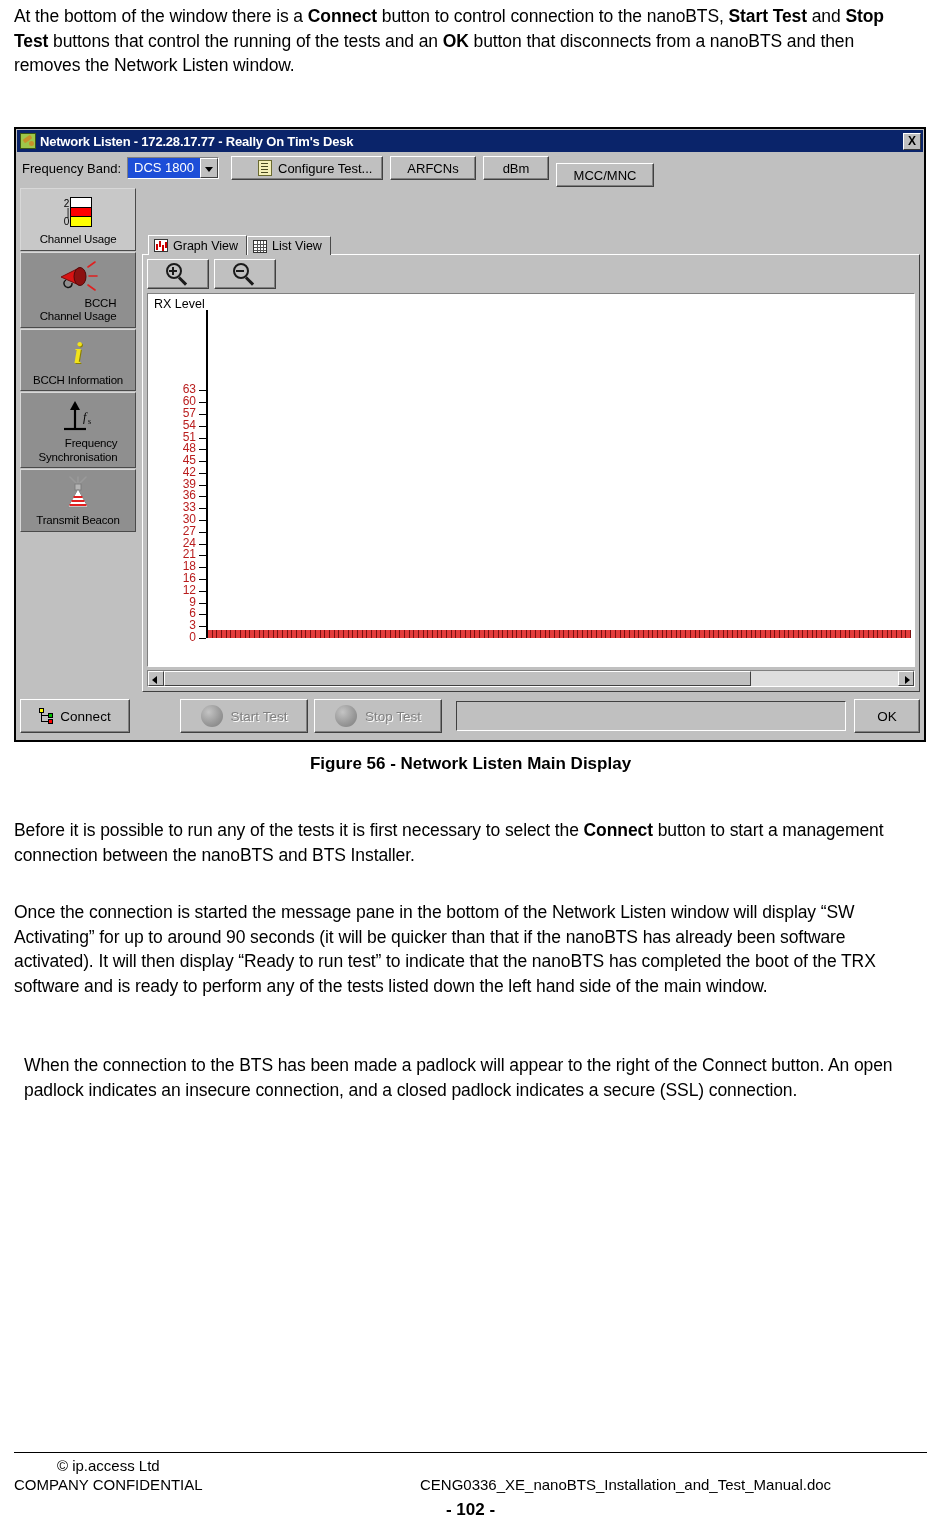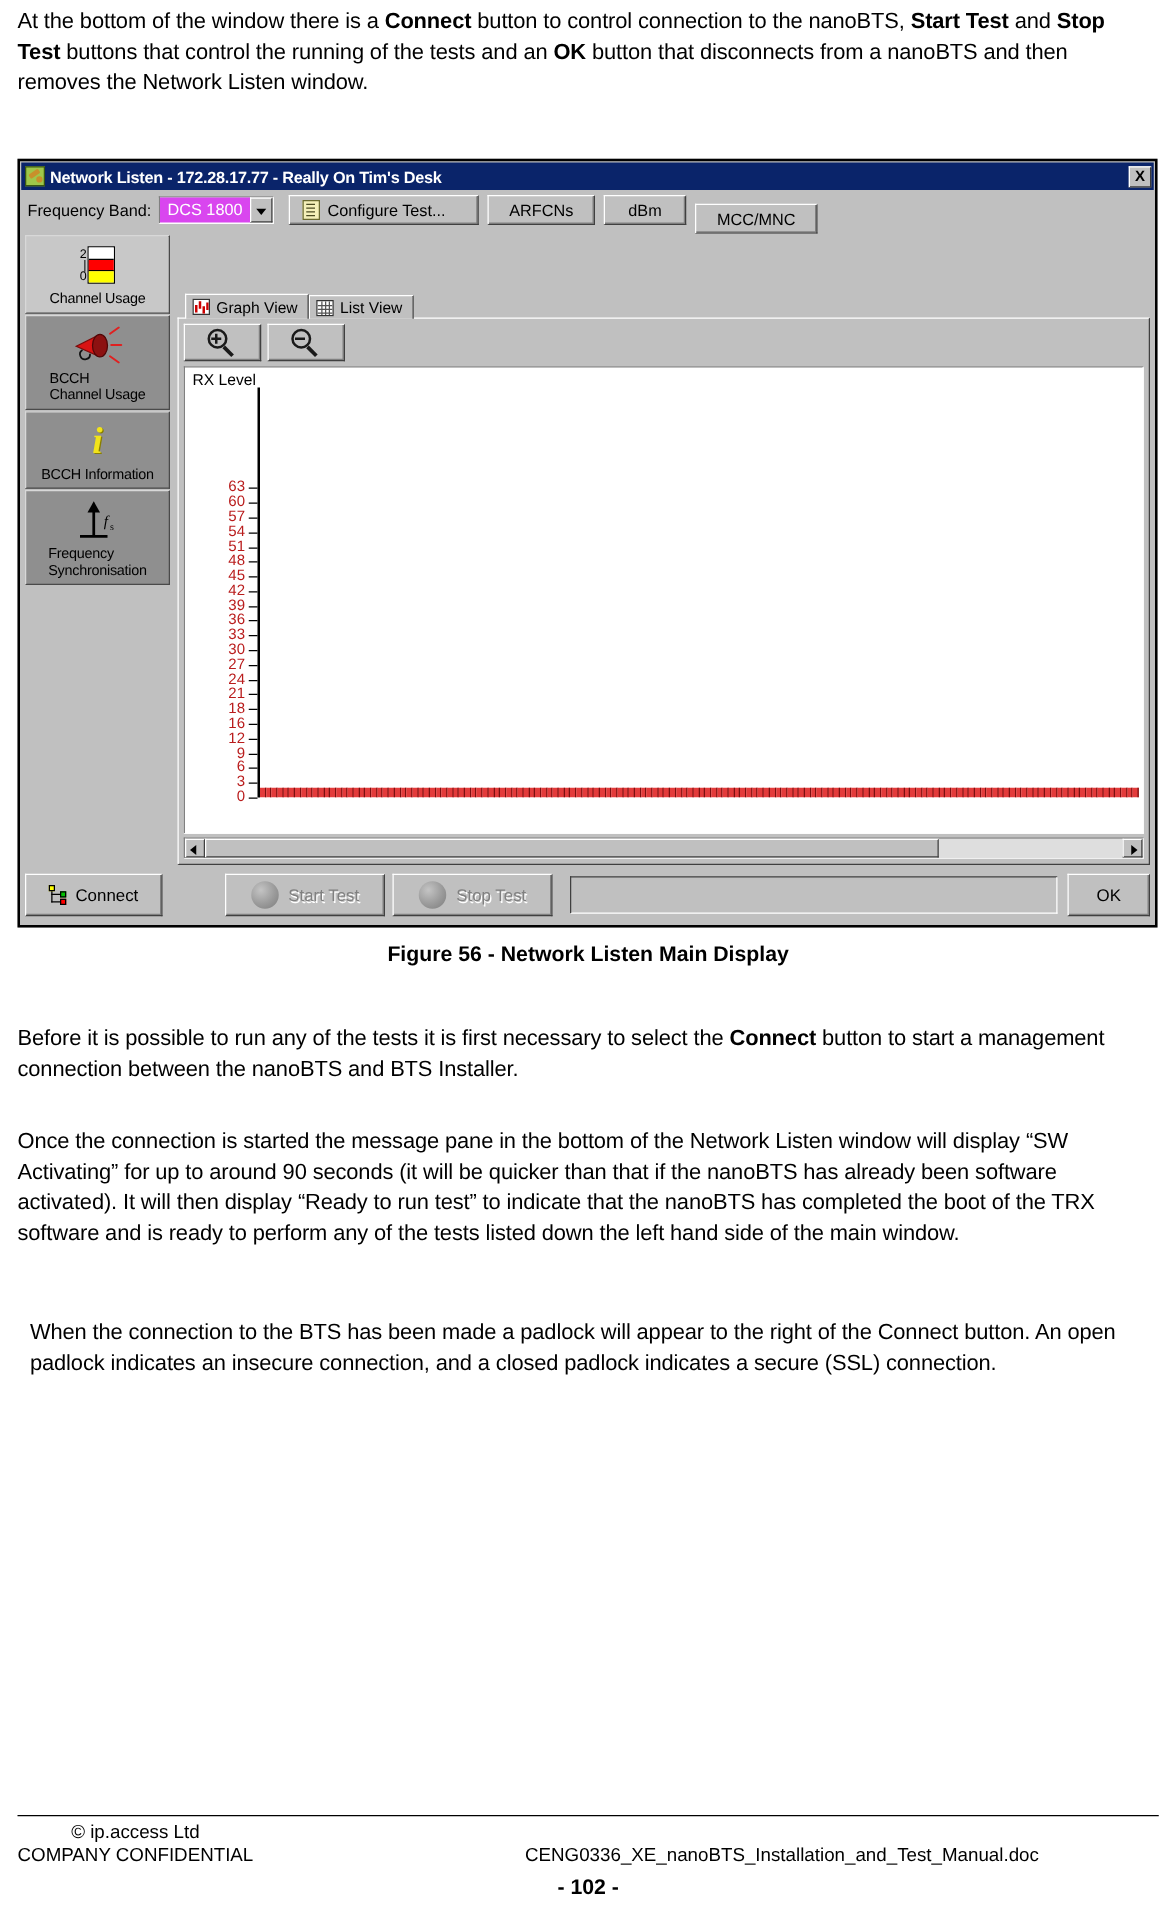--- a/index.html
+++ b/index.html
@@ -122,21 +122,21 @@
     height: 22px;
     border-top: 1px solid #808080;
     border-left: 1px solid #808080;
     border-right: 1px solid #ffffff;
     border-bottom: 1px solid #ffffff;
     background: #ffffff;
     margin-right: 12px;
     box-sizing: border-box;
   }
   .combo-value {
-    background: #d946ef;
+    background: #1d4ed8;
     color: #ffffff;
     font-size: 13px;
     padding: 0 6px;
     line-height: 20px;
     white-space: nowrap;
   }
   .combo-arrow {
     width: 18px;
     background: #c0c0c0;
     border-top: 1px solid #ffffff;
@@ -160,21 +160,21 @@
     background: #c0c0c0;
     border-top: 1px solid #ffffff;
     border-left: 1px solid #ffffff;
     border-right: 1px solid #404040;
     border-bottom: 1px solid #404040;
     box-shadow: inset -1px -1px 0 #808080;
     font-size: 13px;
     display: flex;
     align-items: center;
     justify-content: center;
-    padding: 0 10px;
+    padding: 0 26px;
     margin-right: 7px;
     box-sizing: border-box;
     cursor: pointer;
     white-space: nowrap;
     font-family: "Liberation Sans", sans-serif;
   }
   #btn-configure { width: 152px; justify-content: flex-start; }
   #btn-arfcns { width: 86px; }
   #btn-dbm { width: 66px; }
   #btn-mccmnc { width: 98px; margin-top: 14px; }
@@ -224,21 +224,21 @@
     flex-direction: column;
     align-items: center;
     justify-content: flex-start;
     padding: 4px 0 3px 0;
     cursor: pointer;
   }
   .side-item.selected { background: #c8c8c8; }
   .side-label {
     font-size: 11.5px;
     color: #000;
-    text-align: left;
+    text-align: right;
     line-height: 13.5px;
     margin-top: 2px;
     letter-spacing: -0.2px;
   }
   .side-ico { height: 38px; display: flex; align-items: center; justify-content: center; }
 
   
   .ico-meter { display: flex; align-items: flex-end; }
   .ico-meter .scale {
     font-size: 10px; line-height: 9px; text-align: right;
@@ -612,20 +612,39 @@
             <line x1="17" y1="30" x2="17" y2="8" stroke="#000" stroke-width="2.2"></line>
             <polygon points="17,2 12,11 22,11" fill="#000"></polygon>
             <line x1="6" y1="30" x2="28" y2="30" stroke="#000" stroke-width="2.2"></line>
             <text x="25" y="22" font-family="Liberation Serif, serif" font-size="12" font-style="italic" fill="#000">f</text>
             <text x="30" y="25" font-family="Liberation Serif, serif" font-size="8" fill="#000">s</text>
           </svg>
         </span>
         <span class="side-label">Frequency<br>Synchronisation</span>
       </div>
 
+      <div class="side-item">
+        <span class="side-ico">
+          <svg width="40" height="34" viewBox="0 0 40 34" aria-hidden="true">
+            <g stroke="#9a9a9a" stroke-width="1.6" stroke-linecap="round">
+              <line x1="20" y1="9" x2="12" y2="1"></line>
+              <line x1="20" y1="9" x2="28" y2="1"></line>
+              <line x1="20" y1="9" x2="20" y2="1"></line>
+            </g>
+            <rect x="17" y="8" width="6" height="6" fill="#b5b5b5" stroke="#777" stroke-width="0.8"></rect>
+            <polygon points="20,13 30,31 10,31" fill="#ffffff" stroke="#888" stroke-width="1"></polygon>
+            <g stroke="#e02020" stroke-width="2">
+              <line x1="15.5" y1="21" x2="24.5" y2="21"></line>
+              <line x1="13.5" y1="25" x2="26.5" y2="25"></line>
+              <line x1="11.5" y1="29" x2="28.5" y2="29"></line>
+            </g>
+          </svg>
+        </span>
+        <span class="side-label">Transmit Beacon</span>
+      </div>
 
     </div>
 
     <div class="right-pane">
       <div class="tabstrip">
         <div class="tab active">
           <span class="tab-ico chart"></span>
           <span>Graph View</span>
         </div>
         <div class="tab">

